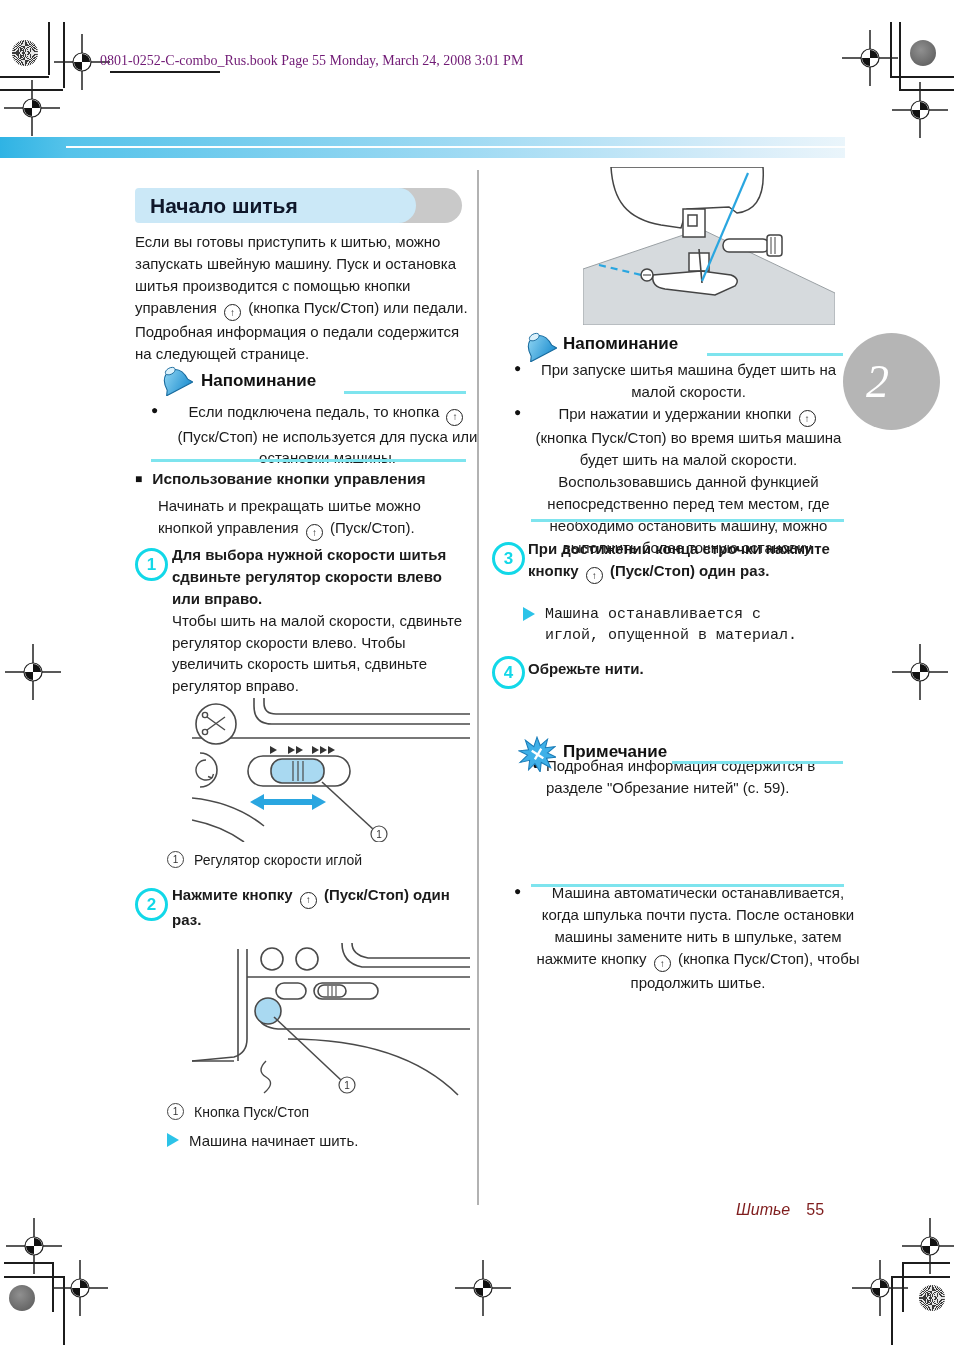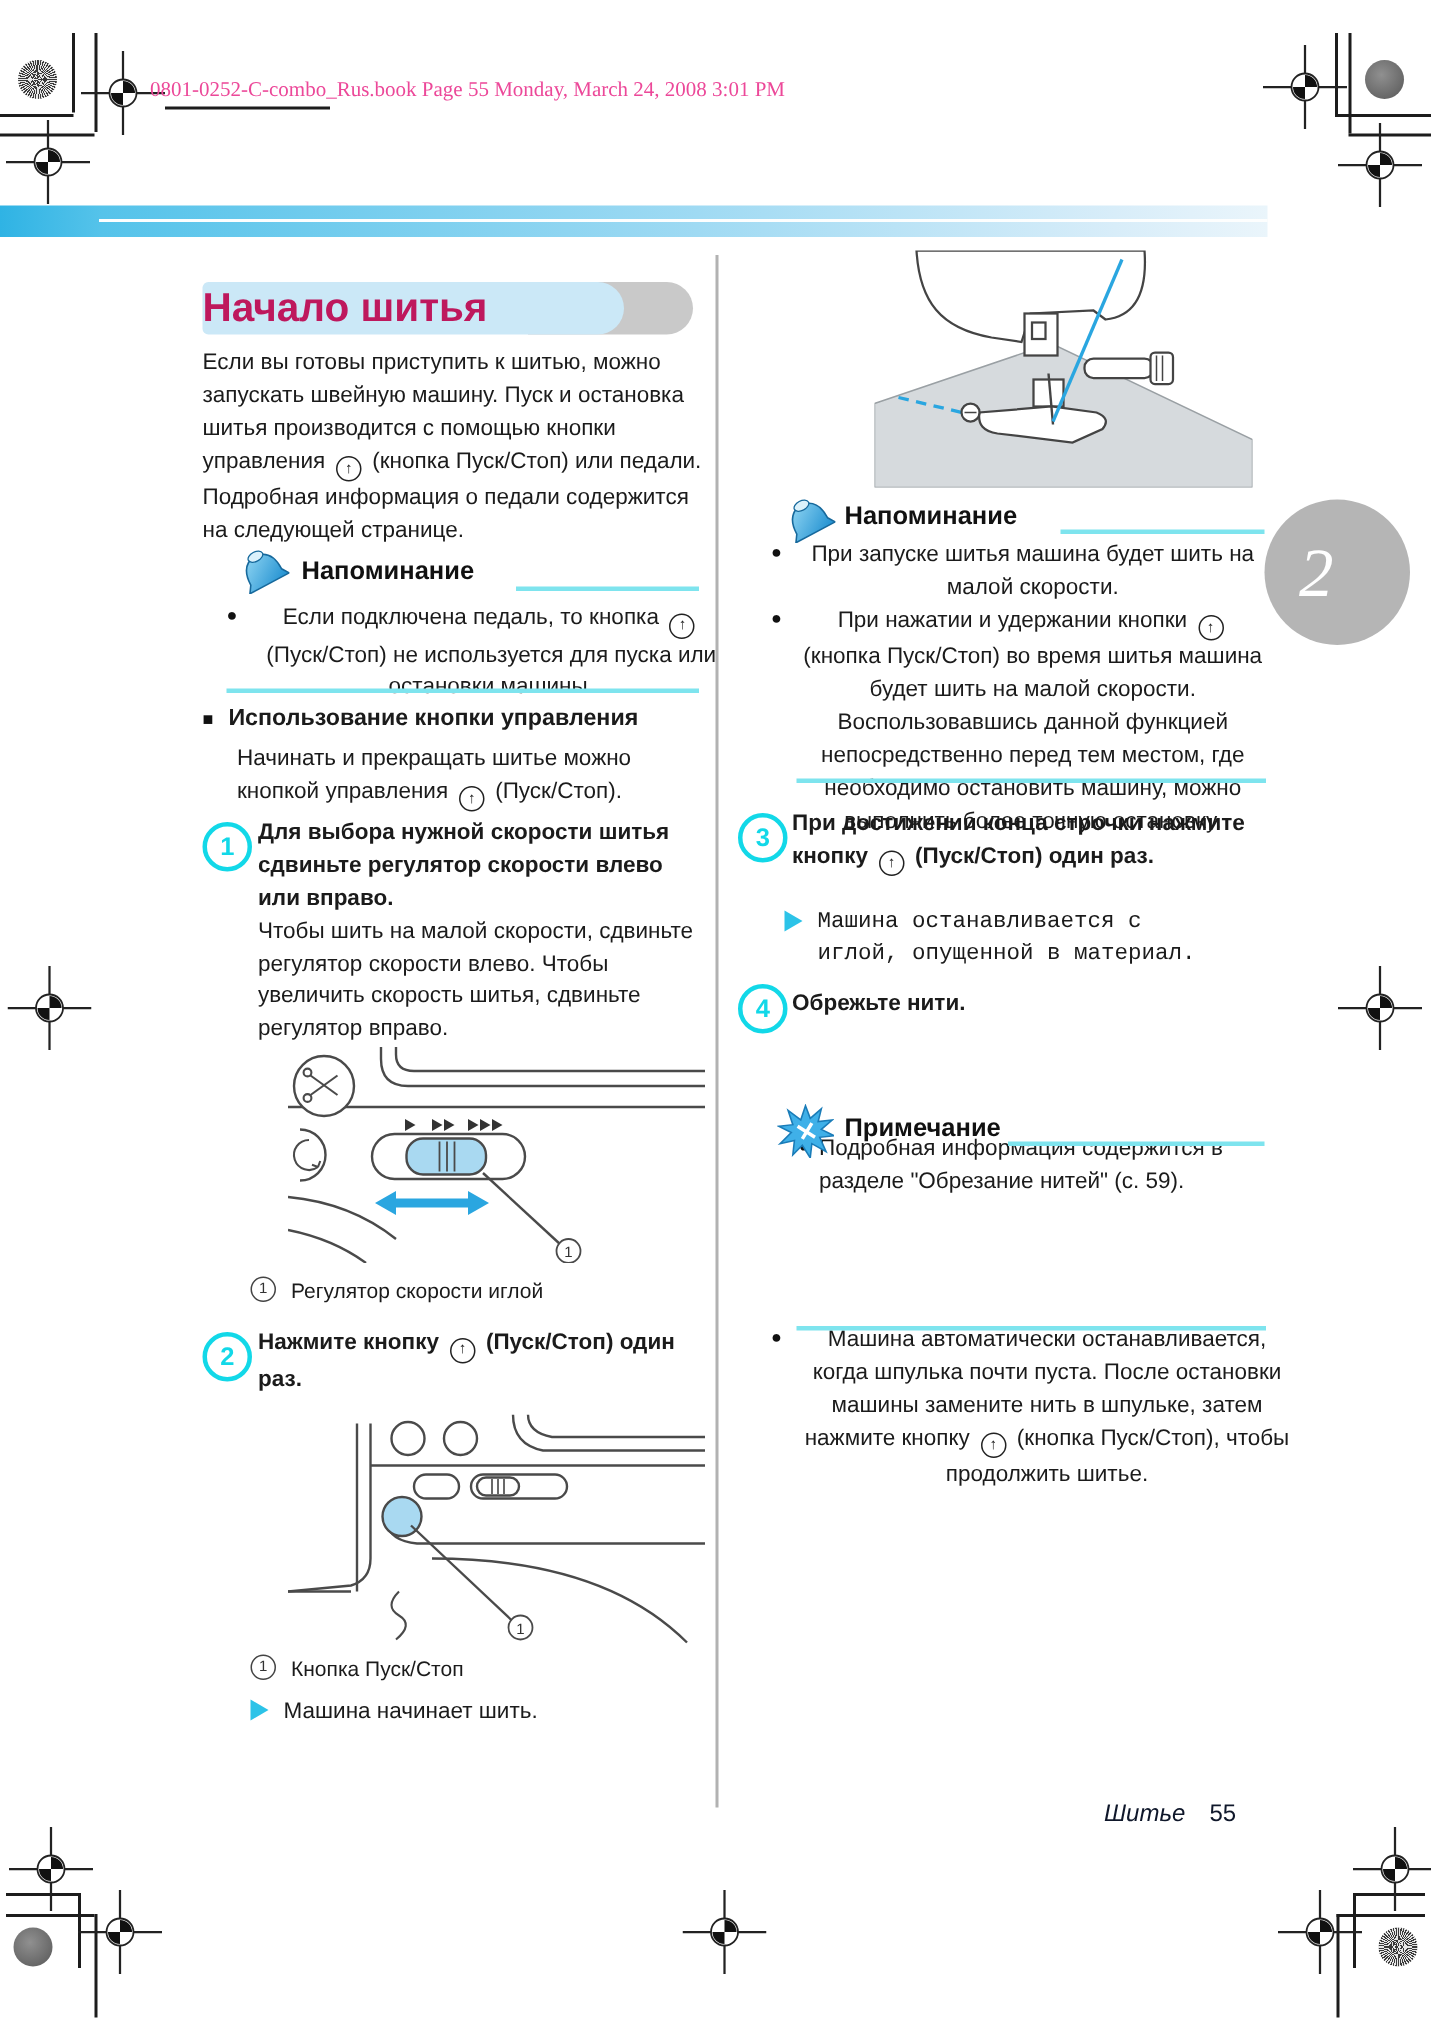--- a/index.html
+++ b/index.html
@@ -1,35 +1,35 @@
 <!DOCTYPE html>
 <html><head>
 <meta charset="utf-8">
 <style>
   html,body{margin:0;padding:0;background:#ffffff;}
   .page{position:relative;width:954px;height:1351px;background:#fff;overflow:hidden;
         font-family:"Liberation Sans",sans-serif;color:#1b1b1b;}
   .abs{position:absolute;}
 
   
-  .header-line{font-family:"Liberation Serif",serif;font-size:14px;color:#ec4899;white-space:nowrap;}
+  .header-line{font-family:"Liberation Serif",serif;font-size:14px;color:#701a75;white-space:nowrap;}
   .topbar{left:0;top:137px;width:845px;height:21px;
           background:linear-gradient(to right,#2fb3e4 0%,#55c3ea 8%,#9fdaf3 55%,#d8edf9 88%,#eaf5fb 100%);}
   .topbar-line{left:66px;top:146px;width:779px;height:2px;background:#fdfefe;}
 
   
   .chapter-circle{left:843px;top:333px;width:97px;height:97px;border-radius:50%;background:#b5b5b5;
                   display:flex;align-items:center;box-sizing:border-box;padding-left:23px;
                   color:#fff;font-family:"Liberation Serif",serif;font-style:italic;font-size:46px;}
 
   
   .title-gray{left:352px;top:188px;width:110px;height:35px;background:#c9c9c9;border-radius:0 18px 18px 0;}
   .title-blue{left:135px;top:188px;width:281px;height:35px;background:#cbe8f7;border-radius:4px 18px 18px 4px;
-              display:flex;align-items:center;box-sizing:border-box;
-              font-weight:bold;font-size:27px;color:#be185d;}
+              display:flex;align-items:center;padding-left:15px;box-sizing:border-box;
+              font-weight:bold;font-size:21px;color:#0f172a;}
 
   .divider{left:477px;top:170px;width:2px;height:1035px;background:#b2b2b2;}
 
   .body-text{font-size:15px;line-height:1.46;}
   .bold{font-weight:bold;}
   .rem-head{font-weight:bold;font-size:17px;color:#111;}
   .crule{height:3px;background:#7ee4ee;}
 
   .bullet{position:relative;padding-left:19px;text-align:center;}
   .bullet::before{content:"●";position:absolute;left:0;top:1px;font-size:12px;color:#111;}
@@ -47,21 +47,21 @@
            font-weight:bold;font-size:17px;display:flex;align-items:center;justify-content:center;background:#fff;}
 
   .circnum{display:inline-flex;flex:none;width:15px;height:15px;border:1.3px solid #444;border-radius:50%;
            font-size:10px;align-items:center;justify-content:center;color:#333;background:#fff;}
   .caption{display:flex;gap:10px;align-items:center;font-size:14px;}
 
   .result{display:flex;gap:10px;font-size:15px;line-height:1.42;}
   .tri{flex:none;width:0;height:0;border-left:12px solid #2cc3e8;border-top:7.5px solid transparent;
        border-bottom:7.5px solid transparent;margin-top:3px;}
 
-  .footer{font-size:16px;color:#0f172a;display:flex;gap:16px;align-items:flex-end;}
+  .footer{font-size:16px;color:#7f1d1d;display:flex;gap:16px;align-items:flex-end;}
   .footer .sec{font-style:italic;}
 
   
   .pinwheel{border-radius:50%;background:#8a8a8a;
             background-image:repeating-conic-gradient(#3a3a3a 0deg 4deg,#e6e6e6 4deg 8deg);}
   .halftone{border-radius:50%;background:radial-gradient(circle at 42% 38%,#909090,#565656);}
   .cropline{background:#1c1c1c;}
   svg text{font-family:"Liberation Sans",sans-serif;}
 </style>
 </head>

